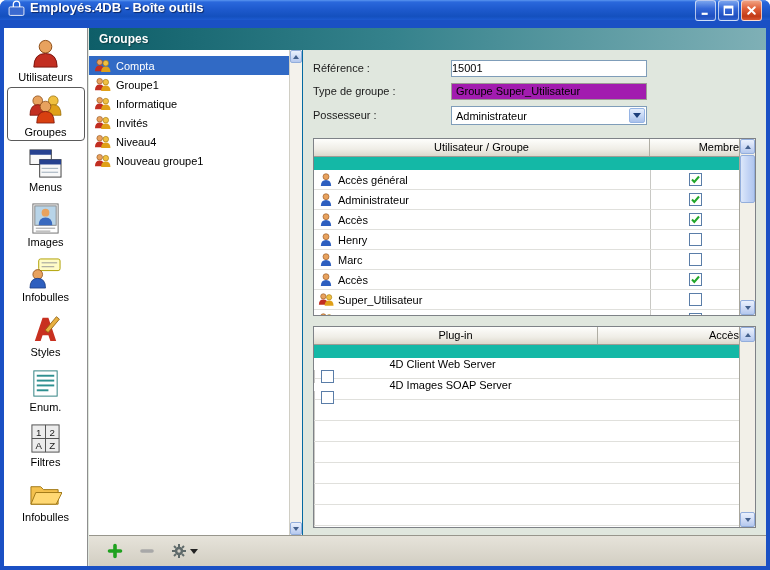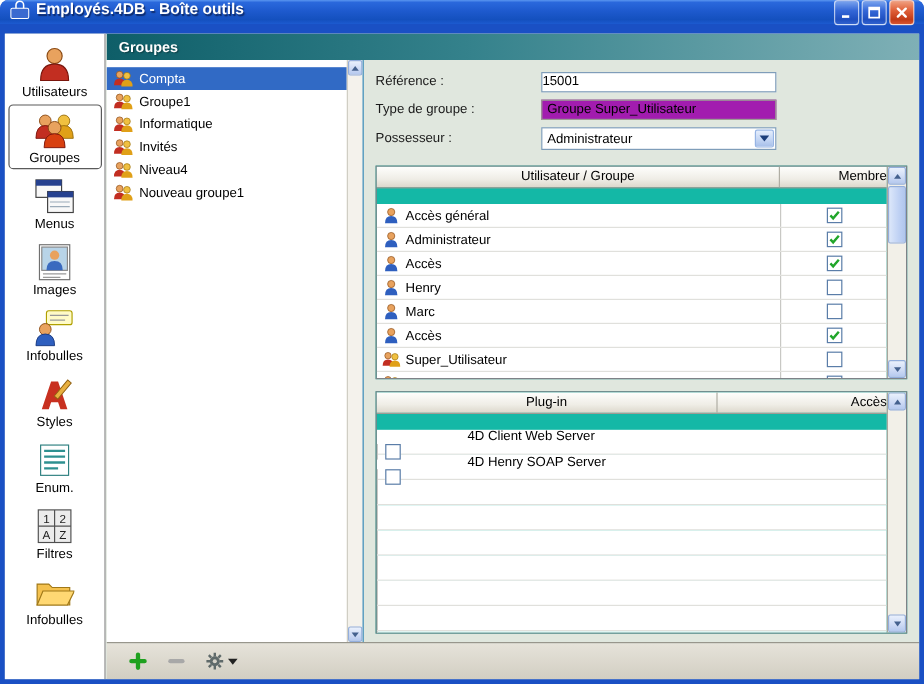--- a/index.html
+++ b/index.html
@@ -493,21 +493,21 @@
               <span class="th th-last">Accès</span>
             </div>
             <div class="tbody">
                 <div class="trow p-row">
                   <span class="p-name">4D Client Web Server</span>
                   <span class="p-check">
                     <span class="checkbox"></span>
                   </span>
                 </div>
                 <div class="trow p-row">
-                  <span class="p-name">4D Henry SOAP Server</span>
+                  <span class="p-name">4D Images SOAP Server</span>
                   <span class="p-check">
                     <span class="checkbox"></span>
                   </span>
                 </div>
                 <div class="trow p-row">
                   <span class="p-name"></span>
                   <span class="p-check"></span>
                 </div>
                 <div class="trow p-row">
                   <span class="p-name"></span>

